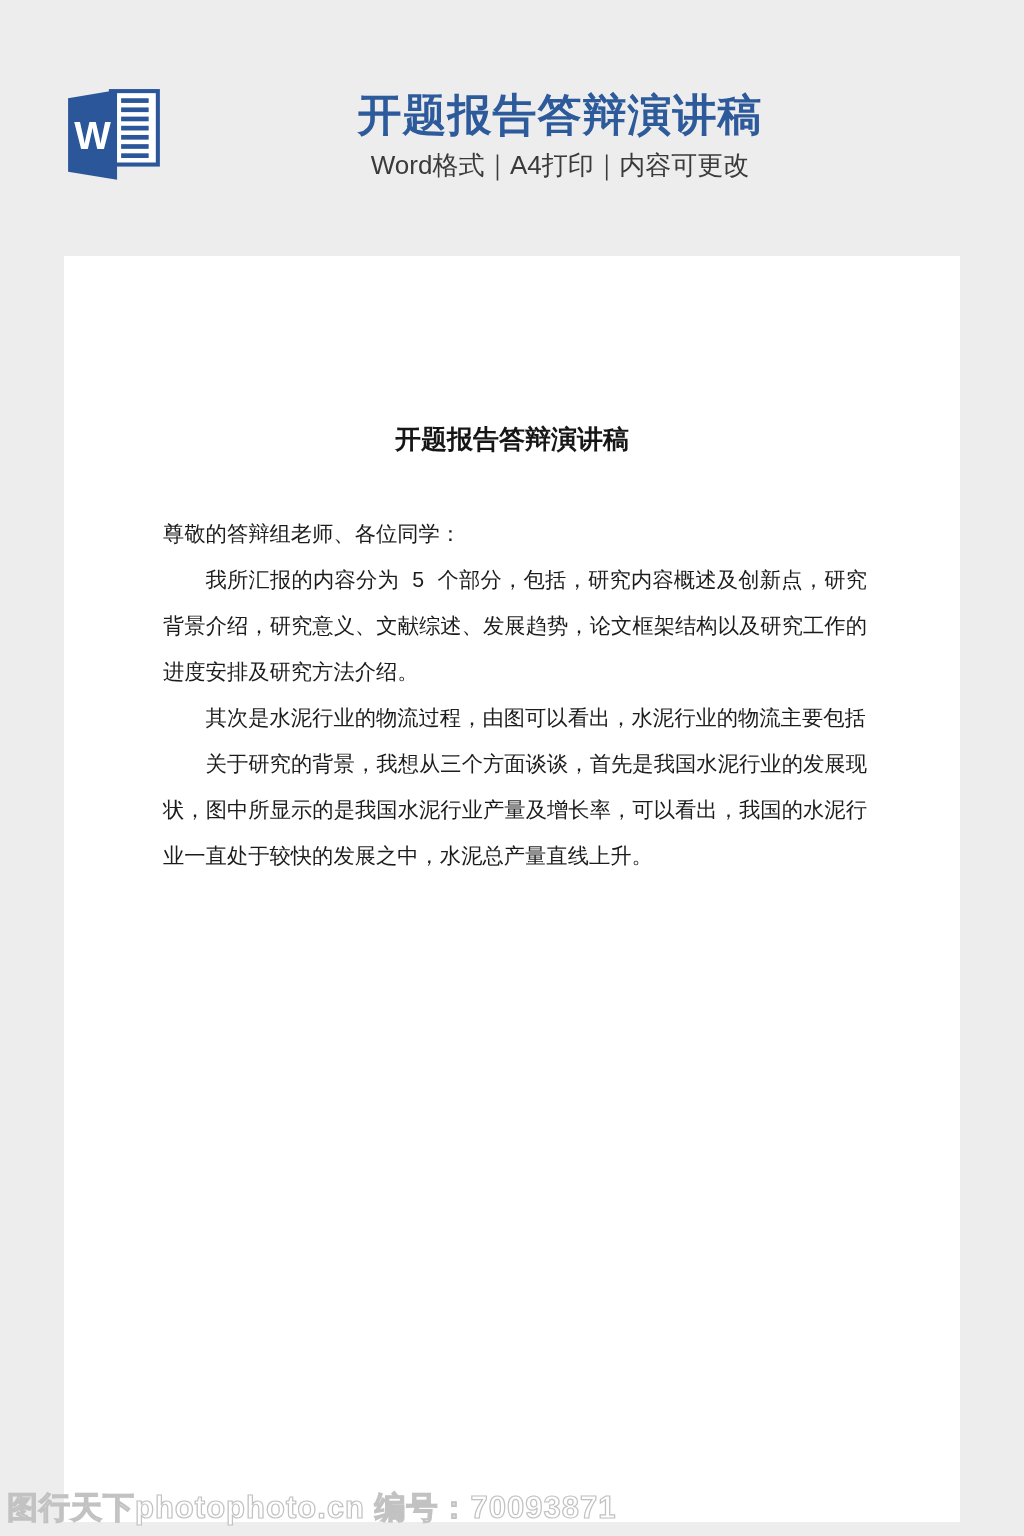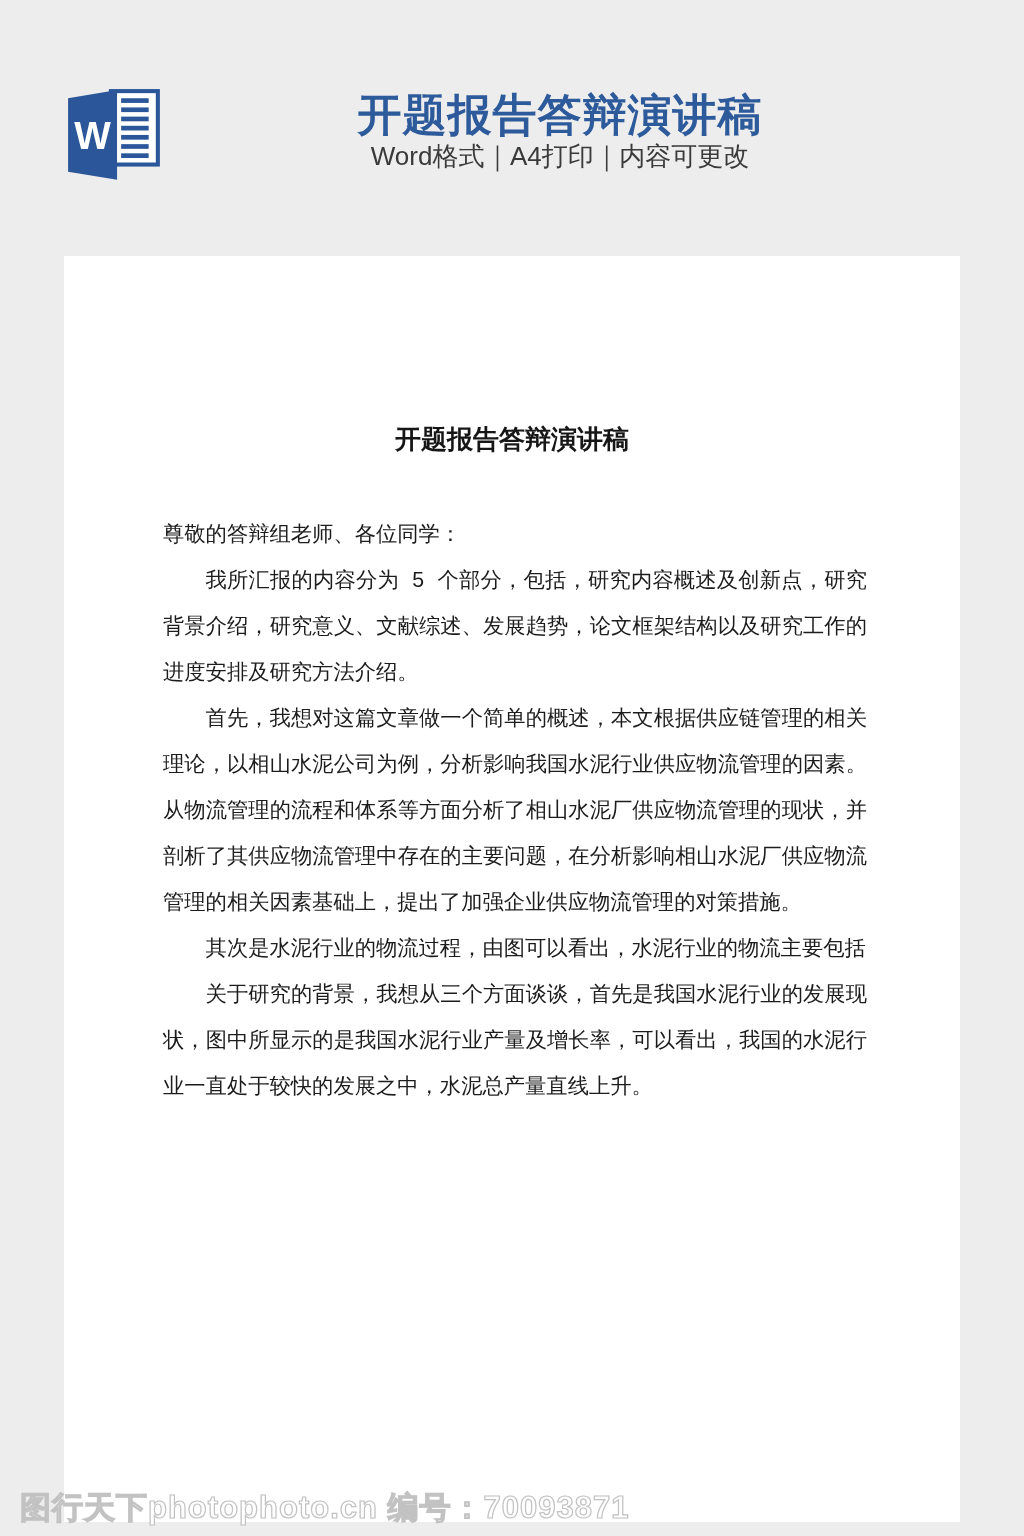--- a/index.html
+++ b/index.html
@@ -21,20 +21,21 @@
     position: absolute; left: 330px; top: 90px; width: 460px;
     text-align: center;
   }
   .header-title {
     font-size: 44px; font-weight: bold; line-height: 50px;
     color: var(--word-blue, #2d5a9b);
     letter-spacing: 1px;
     margin: 0;
   }
   .header-subtitle {
+    margin-top: 9px;
     font-size: 26px; line-height: 32px;
     color: #3a3a3a;
   }
 
   
   .doc-page {
     position: absolute; left: 64px; top: 256px;
     width: 896px; height: 1266px;
     background: #ffffff;
   }
@@ -53,21 +54,21 @@
     line-height: 46px;
     color: #1c1c1c;
     text-align: justify;
     text-justify: inter-ideograph;
   }
   .doc-body p { margin: 0; }
   .doc-body p.indent { text-indent: 2em; }
 
   
   .watermark {
-    position: absolute; left: 20px; top: 1487px;
+    position: absolute; left: 7px; top: 1487px;
     font-family: "Liberation Sans", sans-serif;
     font-size: 31px; font-weight: bold;
     letter-spacing: 1px;
     color: #ffffff;
     -webkit-text-stroke: 1.2px #c2c2c2;
     text-shadow: 0 0 1px #d8d8d8;
     white-space: nowrap;
   }
 </style>
 </head>
@@ -99,19 +100,18 @@
     <h1 class="header-title">开题报告答辩演讲稿</h1>
     <div class="header-subtitle">Word格式｜A4打印｜内容可更改</div>
   </div>
 </div>
 
 <div class="doc-page">
   <h2 class="doc-title">开题报告答辩演讲稿</h2>
   <div class="doc-body" id="paragraphs">
       <p>尊敬的答辩组老师、各位同学：</p>
       <p class="indent">我所汇报的内容分为 5 个部分，包括，研究内容概述及创新点，研究背景介绍，研究意义、文献综述、发展趋势，论文框架结构以及研究工作的进度安排及研究方法介绍。</p>
-      <p class="indent">首先，我想对这篇文章做一个简单的概述，本文根据供应链管理的相关理论，以相山水泥公司为例，分析影响我国水泥行业供应物流管理的因素。从物流管理的流程和体系等方面分析了相山水泥厂供应物流管理的现状，并剖析了其供应物流管理中存在的主要问题，在分析影响相山水泥厂供应物流管理的相关因素基础上，提出了加强企业供应物流管理的对策措施。</p>
       <p class="indent">其次是水泥行业的物流过程，由图可以看出，水泥行业的物流主要包括</p>
       <p class="indent">关于研究的背景，我想从三个方面谈谈，首先是我国水泥行业的发展现状，图中所显示的是我国水泥行业产量及增长率，可以看出，我国的水泥行业一直处于较快的发展之中，水泥总产量直线上升。</p>
     </div>
 </div>
 
 <div class="watermark">图行天下photophoto.cn 编号：70093871</div>
 
 </body></html>

